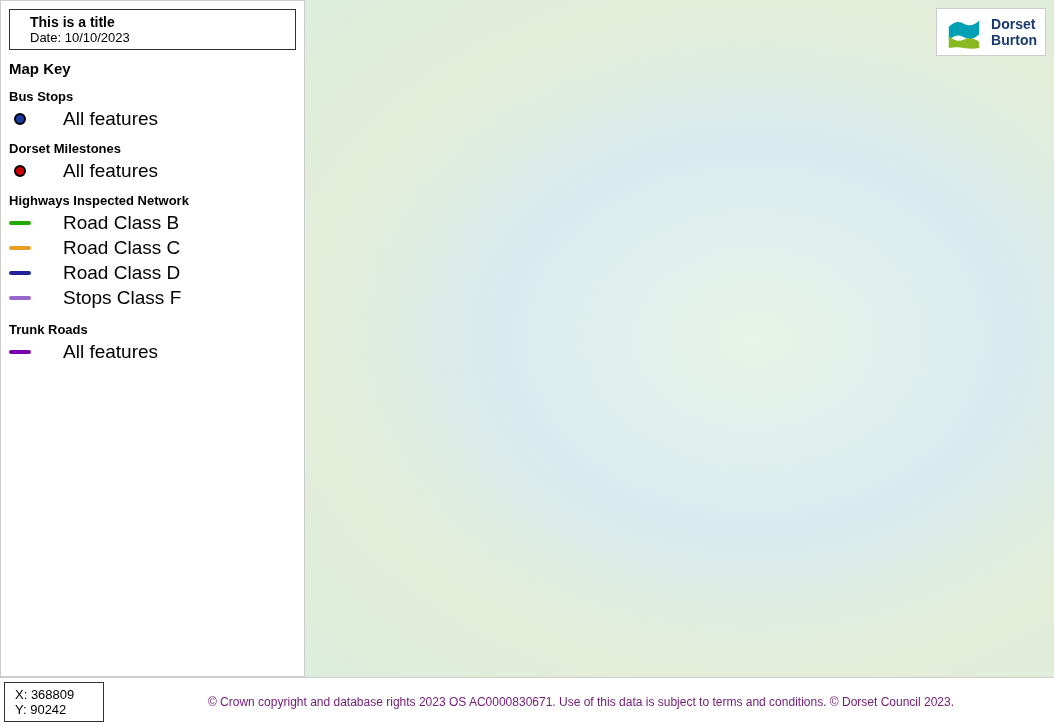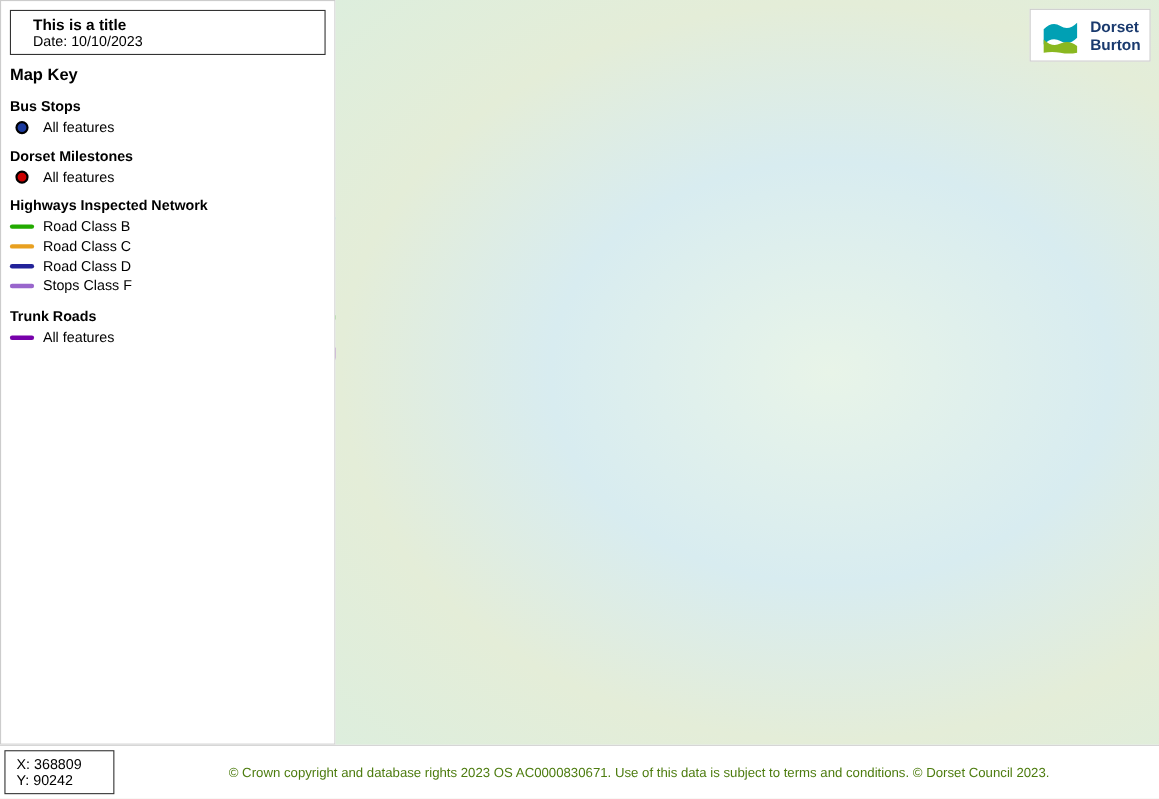--- a/index.html
+++ b/index.html
@@ -56,21 +56,22 @@
     .section-title {
       font-weight: bold;
       font-size: 13px;
       margin-top: 8px;
       margin-bottom: 4px;
     }
 
     .legend-item {
       display: flex;
       margin-bottom: 3px;
-      font-size: 13px;
+      font-size: 19px;
+      gap: 24px;
     }
 
     .legend-item .icon {
       margin-right: 8px;
       display: flex;
       align-items: center;
       justify-content: center;
       width: 22px;
     }
 
@@ -162,21 +163,21 @@
       justify-content: center;
     }
 
     .copyright-bar {
       flex: 1;
       display: flex;
       align-items: center;
       justify-content: center;
       padding: 4px 16px;
       font-size: 12px;
-      color: #4d7c0f;
+      color: #701a75;
       text-align: center;
     }
 
     
     .map-bg {
       position: absolute;
       inset: 0;
       background: 
         radial-gradient(ellipse at 60% 50%, #e8f4e8 0%, #d8ecf0 40%, #e4edd8 70%, #ddeedd 100%);
     }

